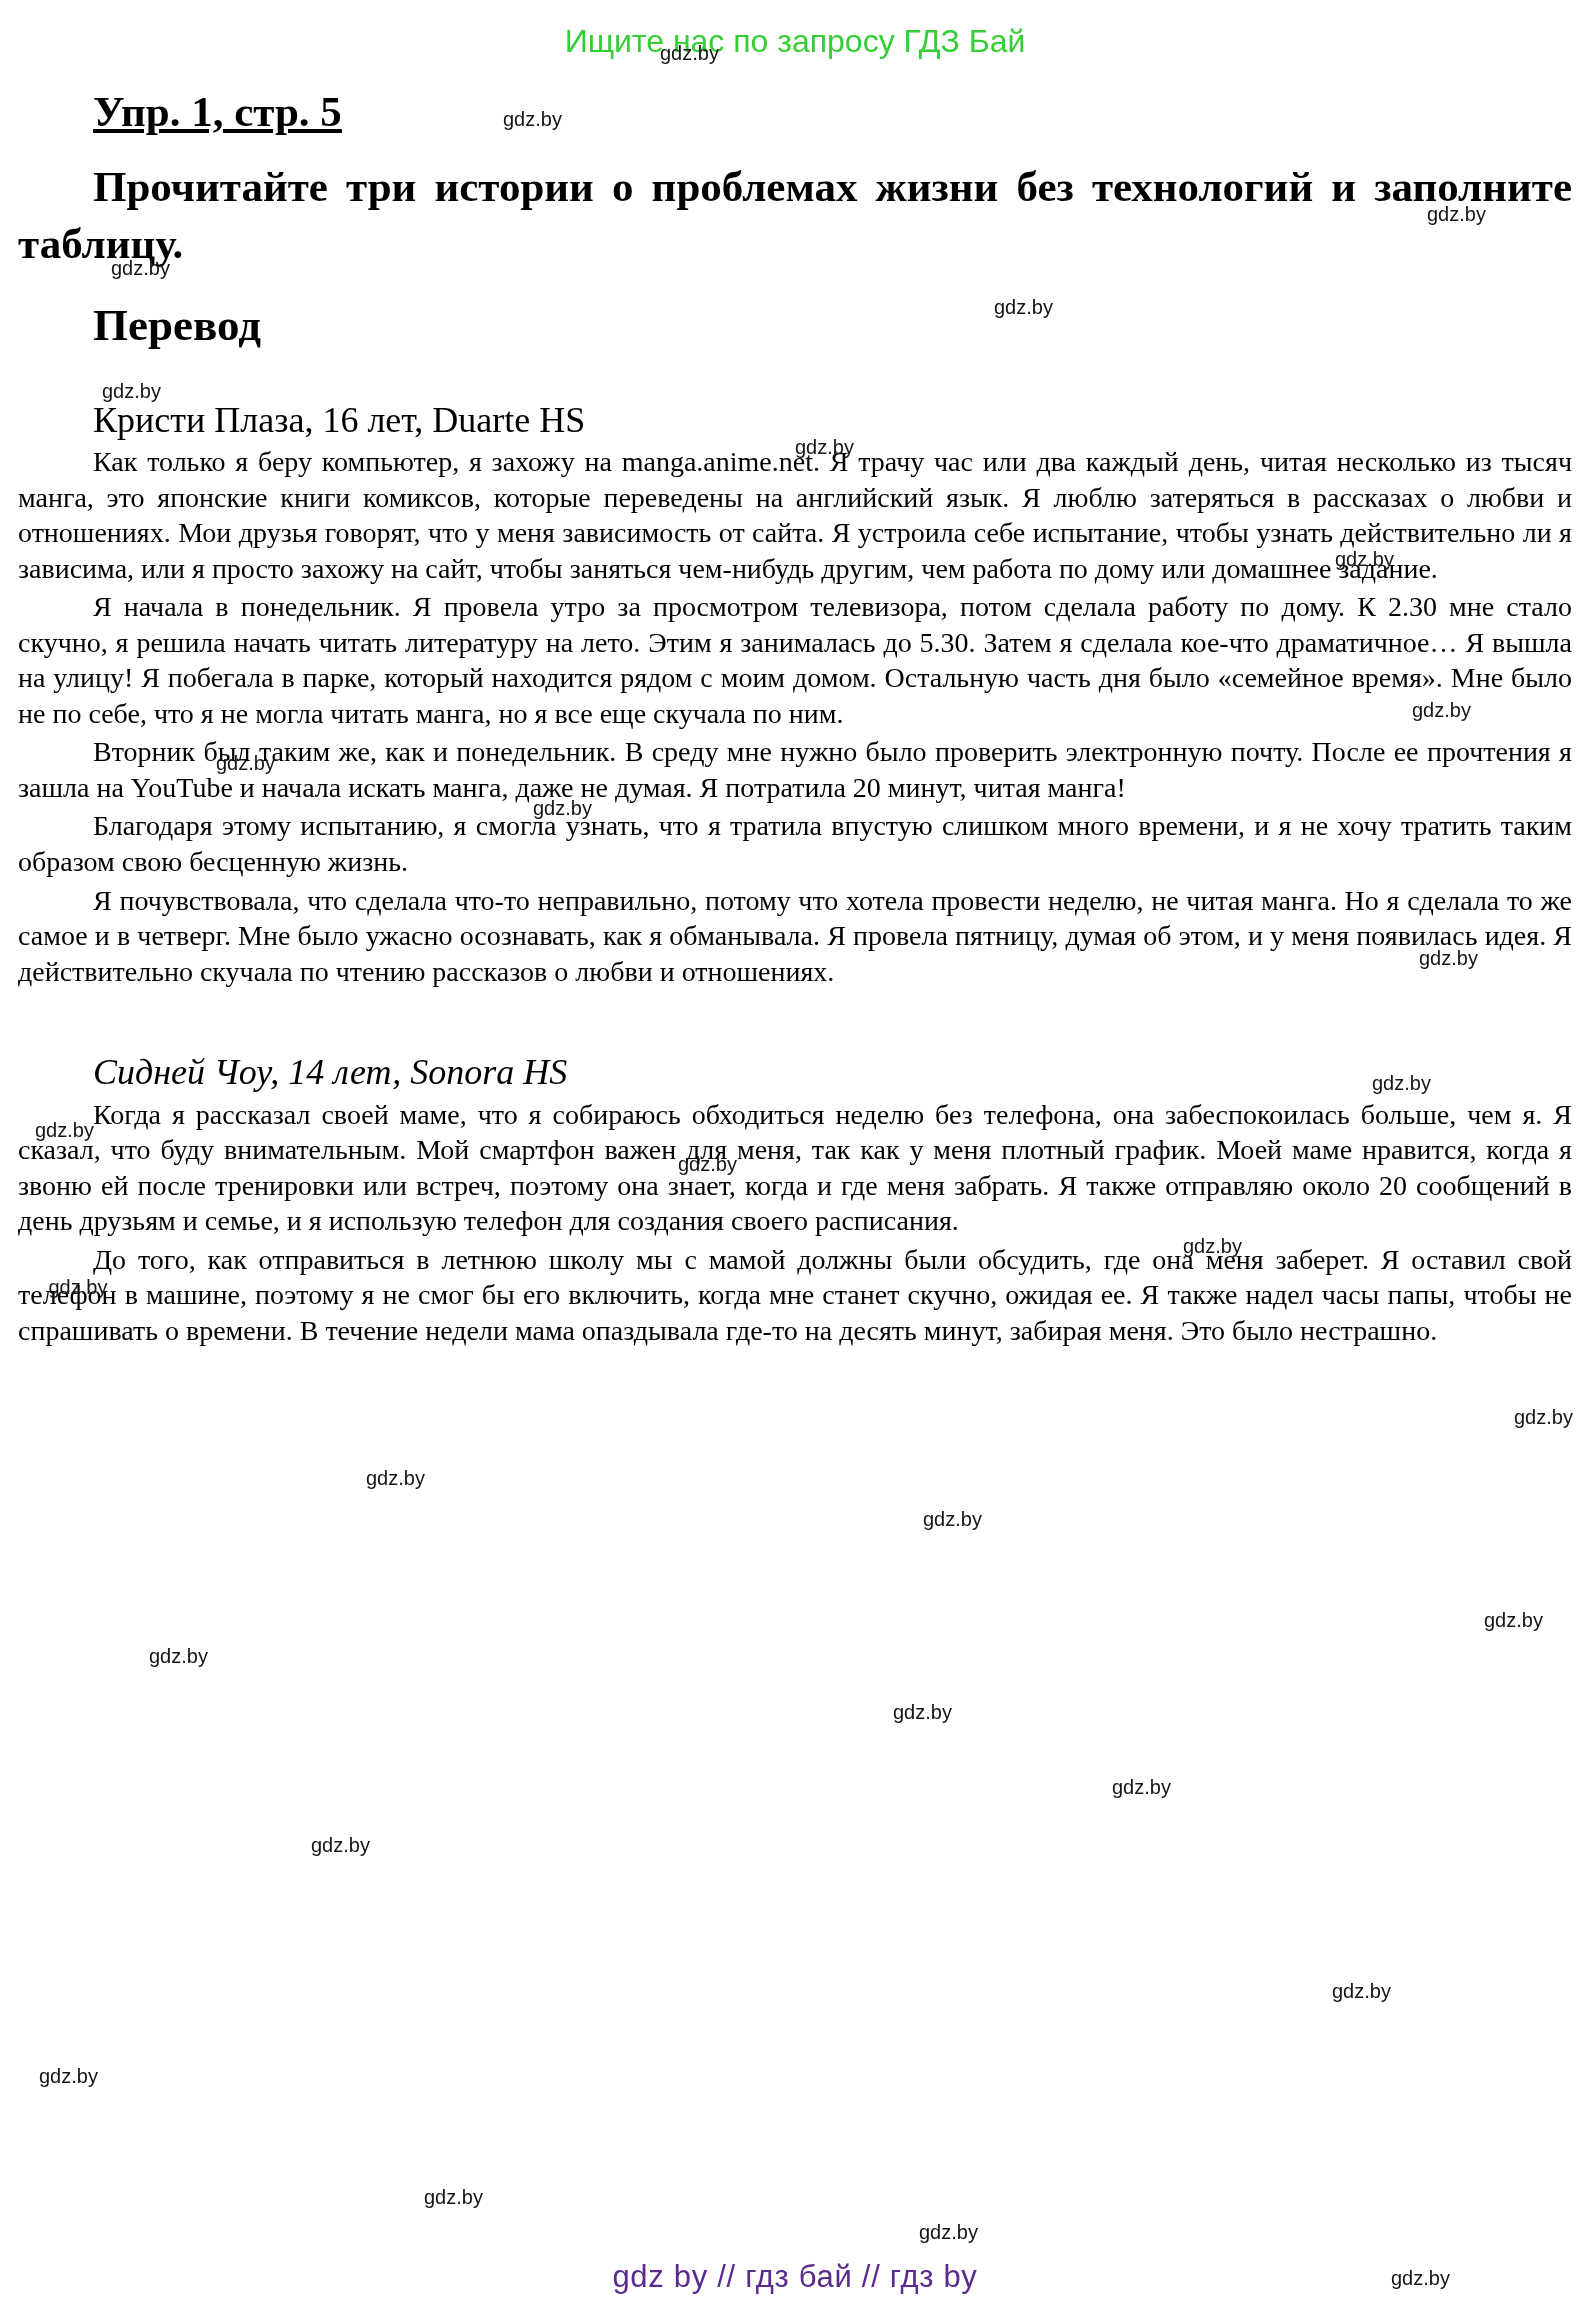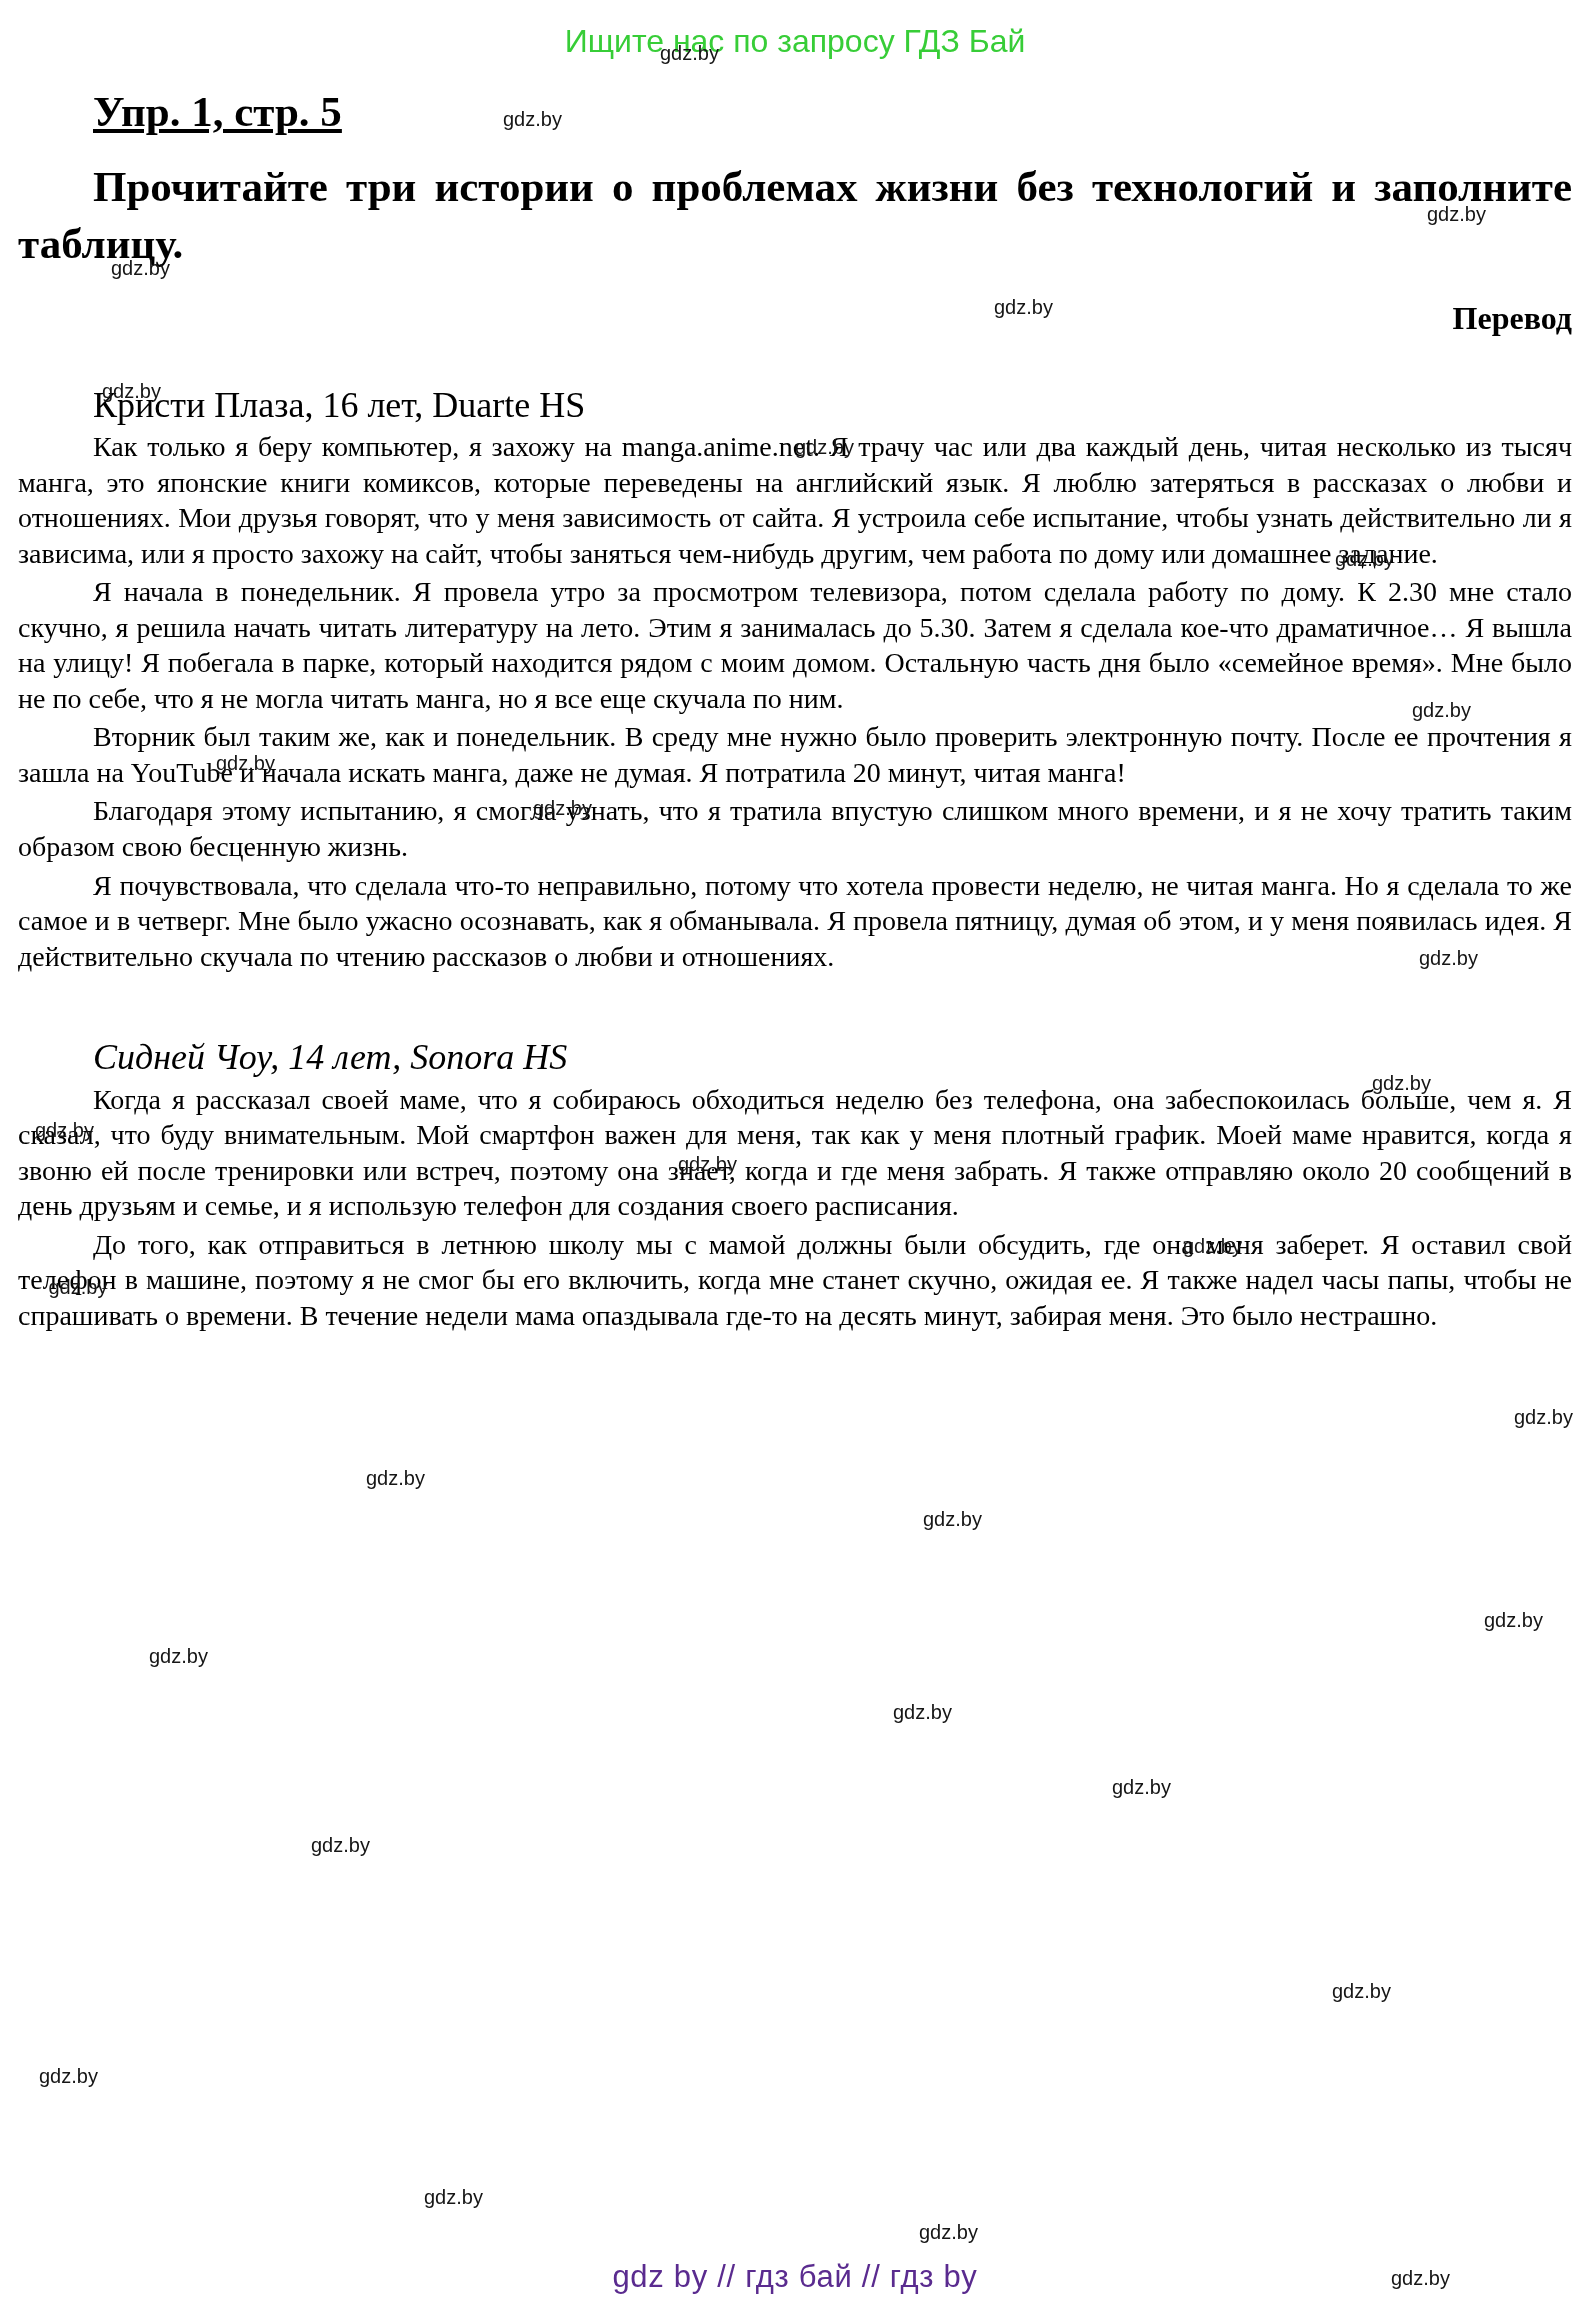--- a/index.html
+++ b/index.html
@@ -39,24 +39,23 @@
     margin:22.5px 18px 0 18px;
     text-indent:75px;
     font-size:43px;
     font-weight:700;
     line-height:1.32;
     text-align:justify;
   }
   .subheading{
     margin:27px 18px 0 18px;
     text-indent:75px;
-    font-size:32px;
+    font-size:45px;
     font-weight:700;
     line-height:1.15;
-    text-align:right;
   }
   .story-header{
     margin:48px 18px 0 18px;
     text-indent:75px;
     font-size:36px;
     line-height:1.15;
   }
   .story-header--second{
     margin-top:63px;
     font-style:italic;

